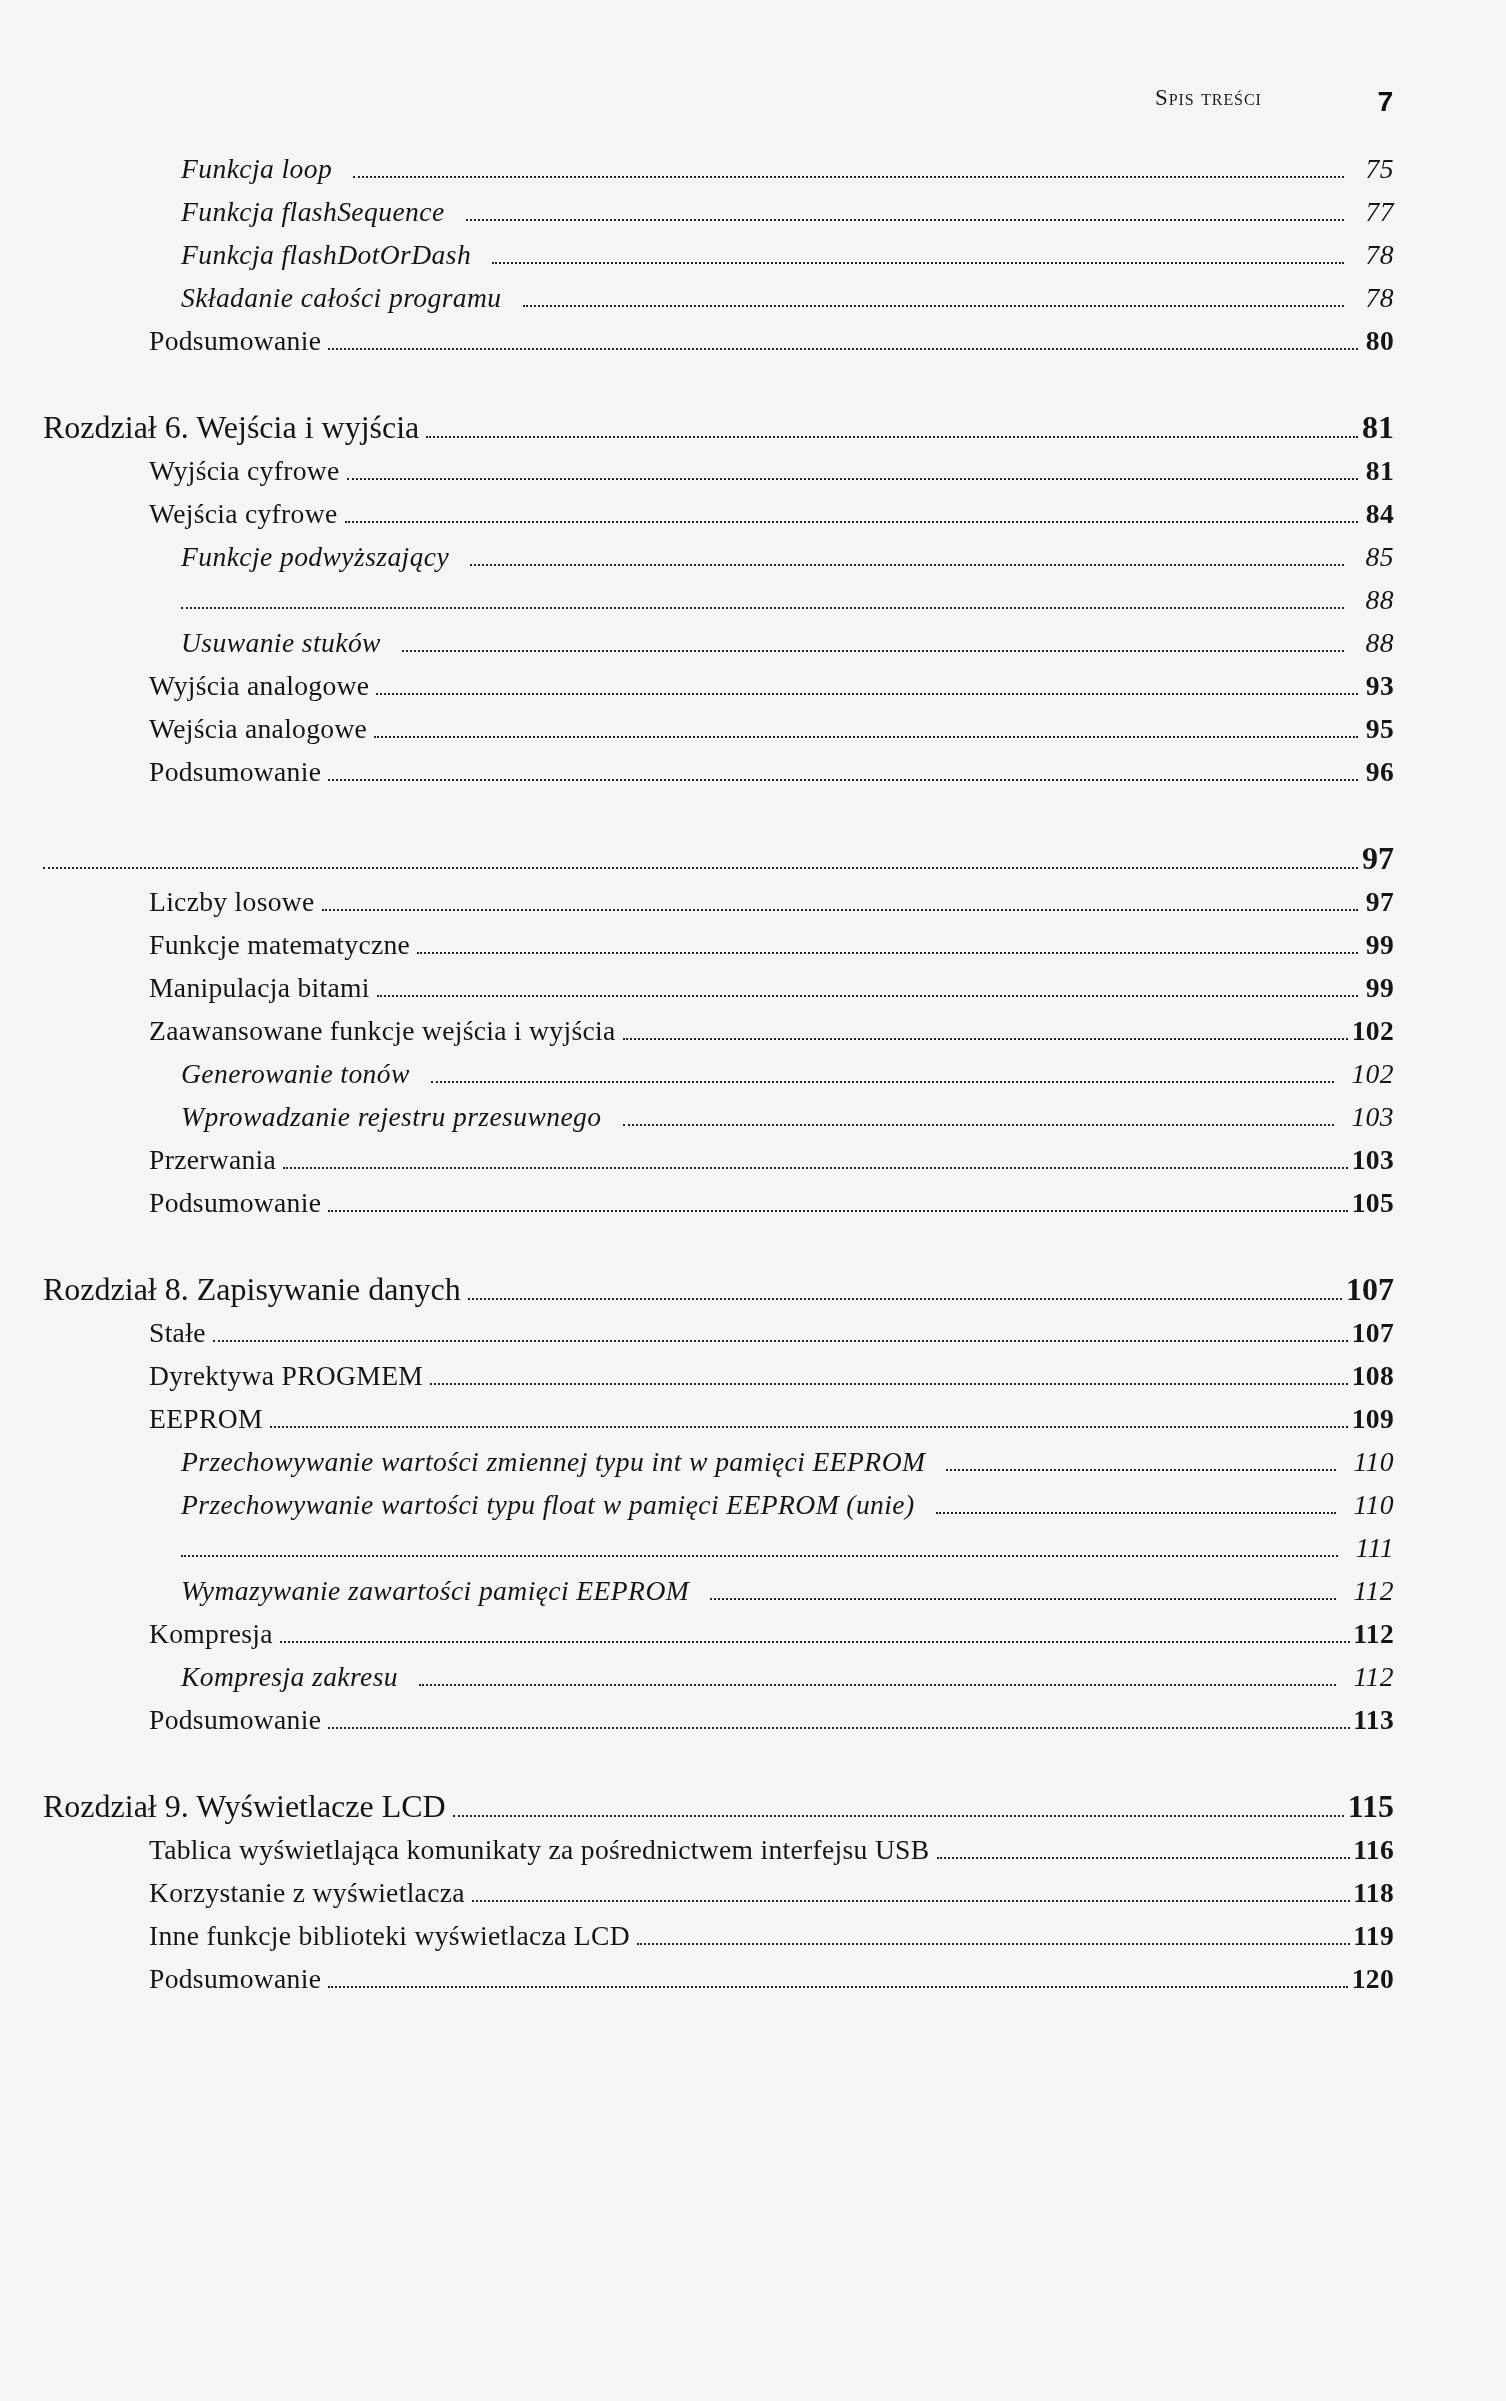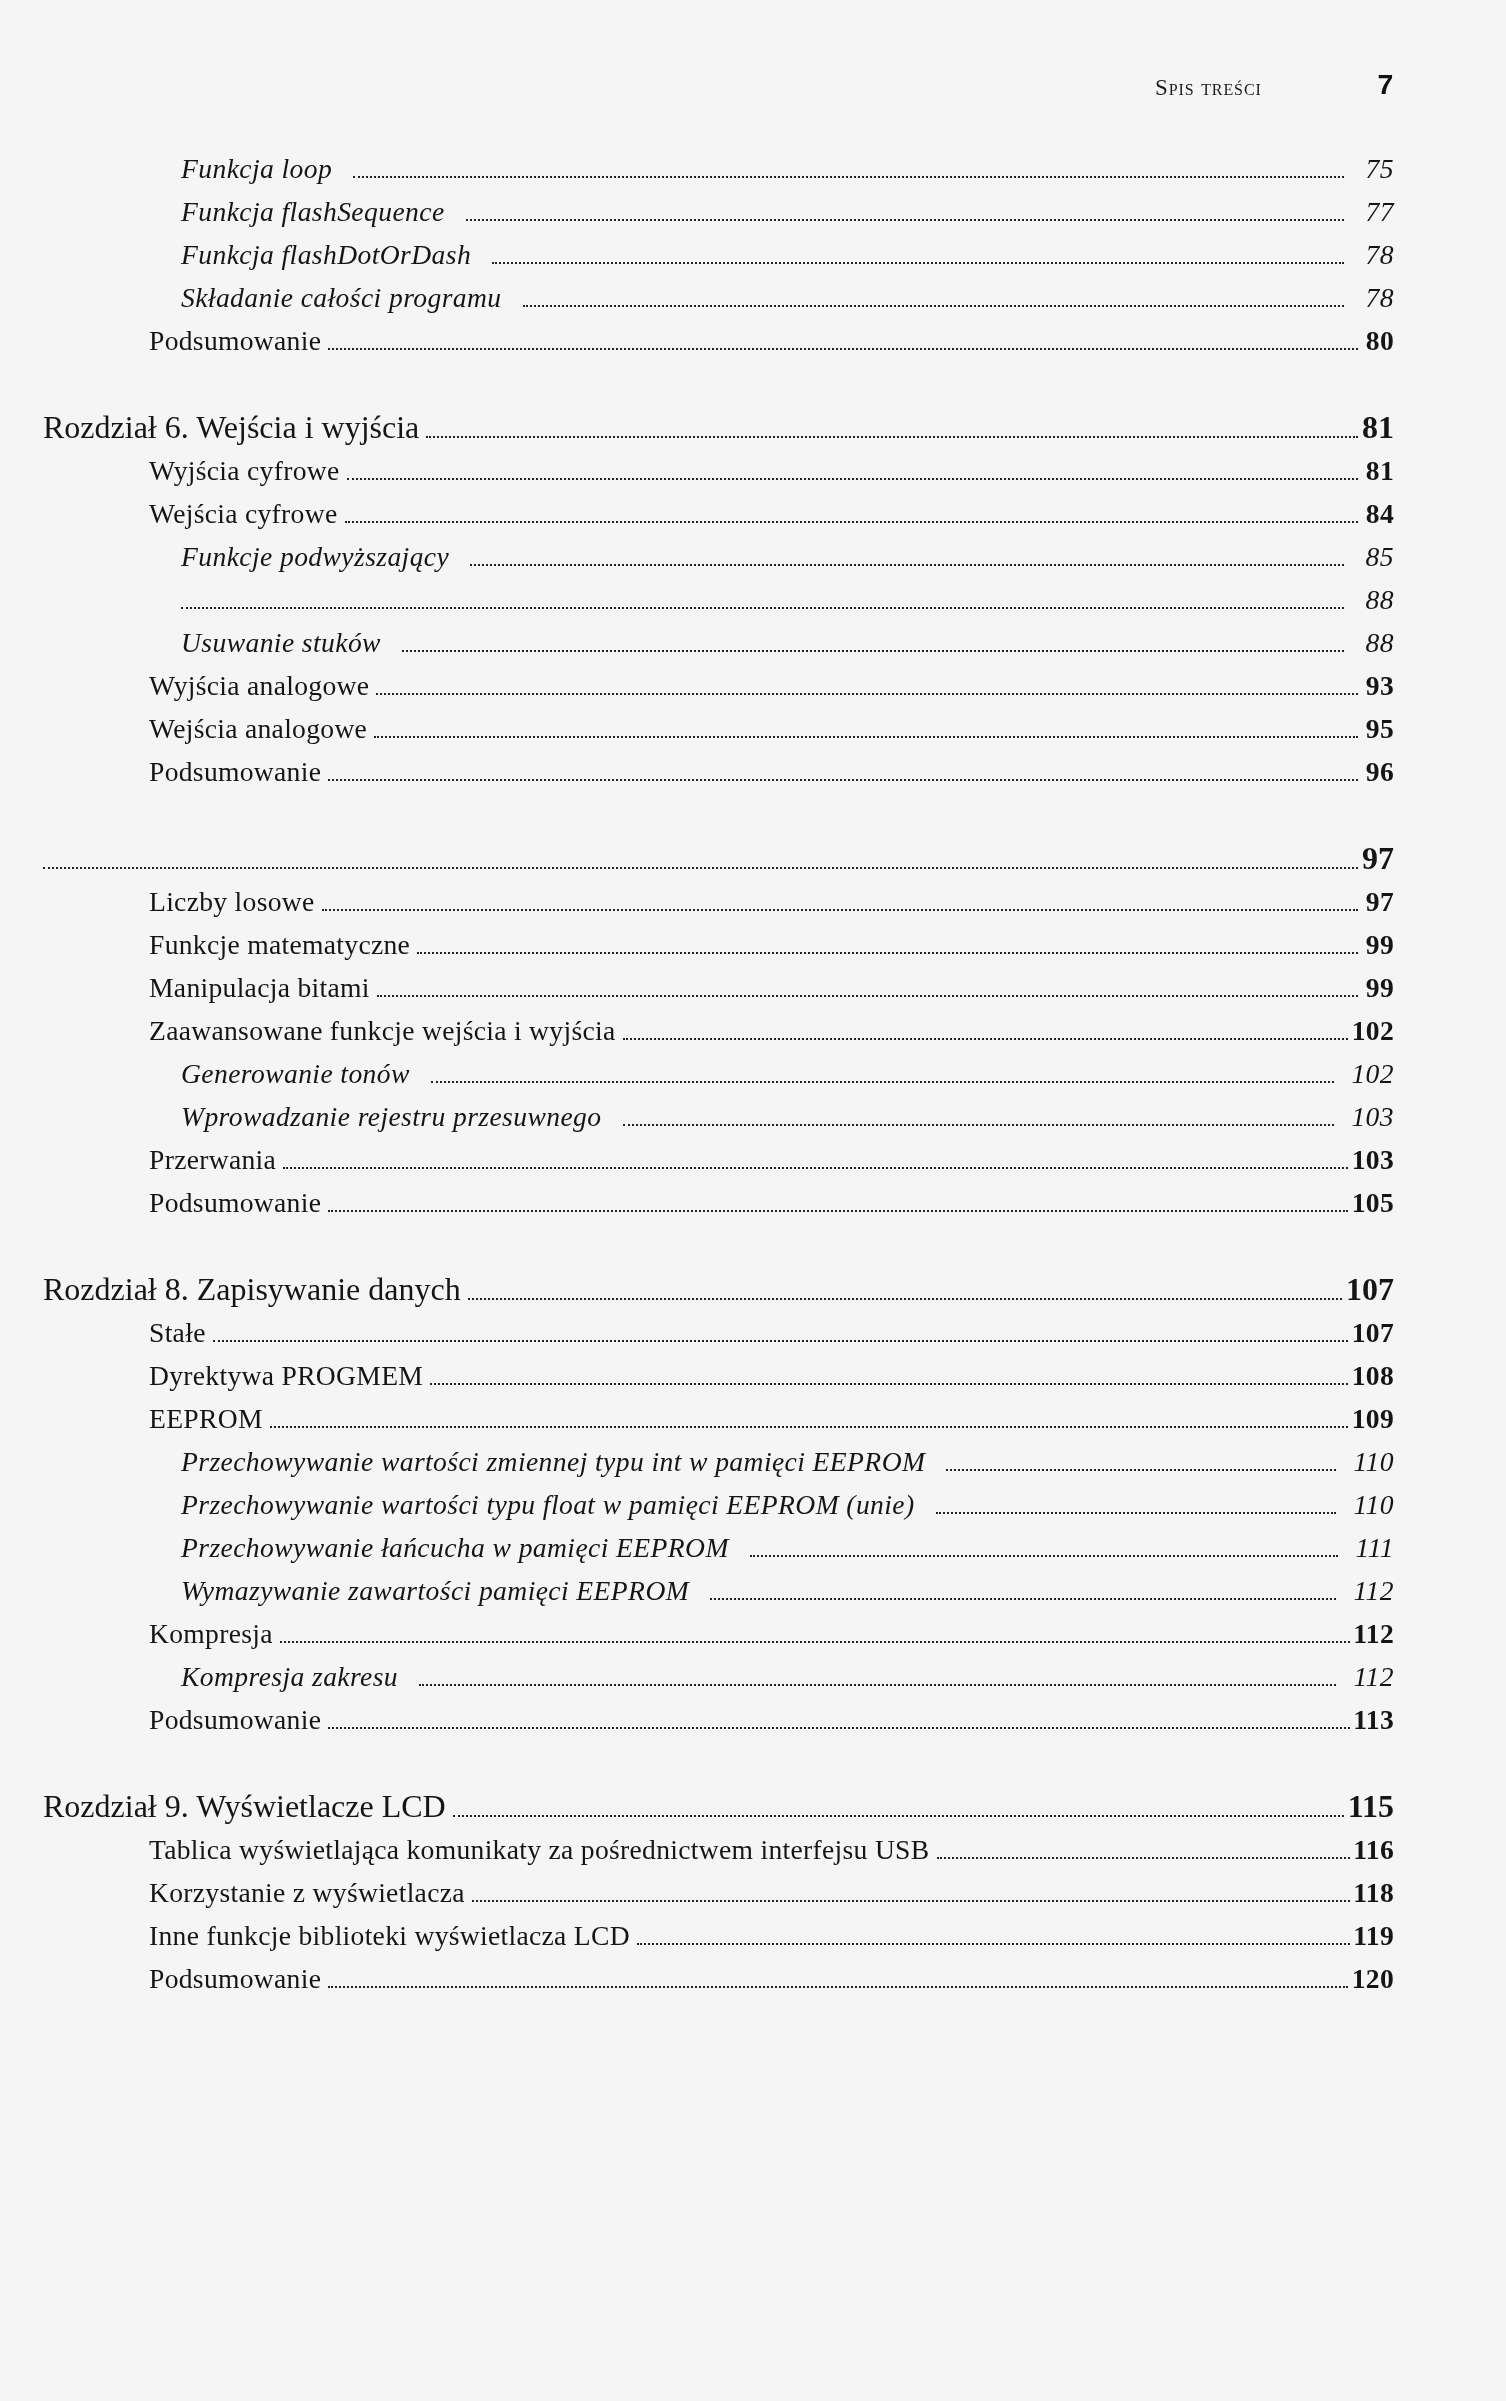--- a/index.html
+++ b/index.html
@@ -10,26 +10,26 @@
     body {
       width: 1506px;
       height: 2401px;
       position: relative;
       overflow: hidden;
       font-family: "Liberation Serif", "DejaVu Serif", serif;
       color: #151515;
     }
     .running-header {
       position: absolute;
-      top: 65px;
+      top: 85px;
       left: 1155px;
       width: 249px;
       height: 36px;
       display: flex;
-      align-items: flex-end;
+      align-items: flex-start;
       justify-content: space-between;
     }
     .running-title {
       font-size: 23px;
       letter-spacing: 0.9px;
       font-variant: small-caps;
       color: #1a1a1a;
     }
     .page-number {
       font-family: "Liberation Sans", "DejaVu Sans", sans-serif;
@@ -248,21 +248,20 @@
     <span class="title">Przechowywanie wartości zmiennej typu int w pamięci EEPROM</span>
     <span class="leader"></span>
     <span class="page">110</span>
   </div>
   <div class="toc-entry lvl-2">
     <span class="title">Przechowywanie wartości typu float w pamięci EEPROM (unie)</span>
     <span class="leader"></span>
     <span class="page">110</span>
   </div>
   <div class="toc-entry lvl-2">
-    <span class="title">Przechowywanie łańcucha w pamięci EEPROM</span>
     <span class="leader"></span>
     <span class="page">111</span>
   </div>
   <div class="toc-entry lvl-2">
     <span class="title">Wymazywanie zawartości pamięci EEPROM</span>
     <span class="leader"></span>
     <span class="page">112</span>
   </div>
   <div class="toc-entry lvl-1">
     <span class="title">Kompresja</span>

